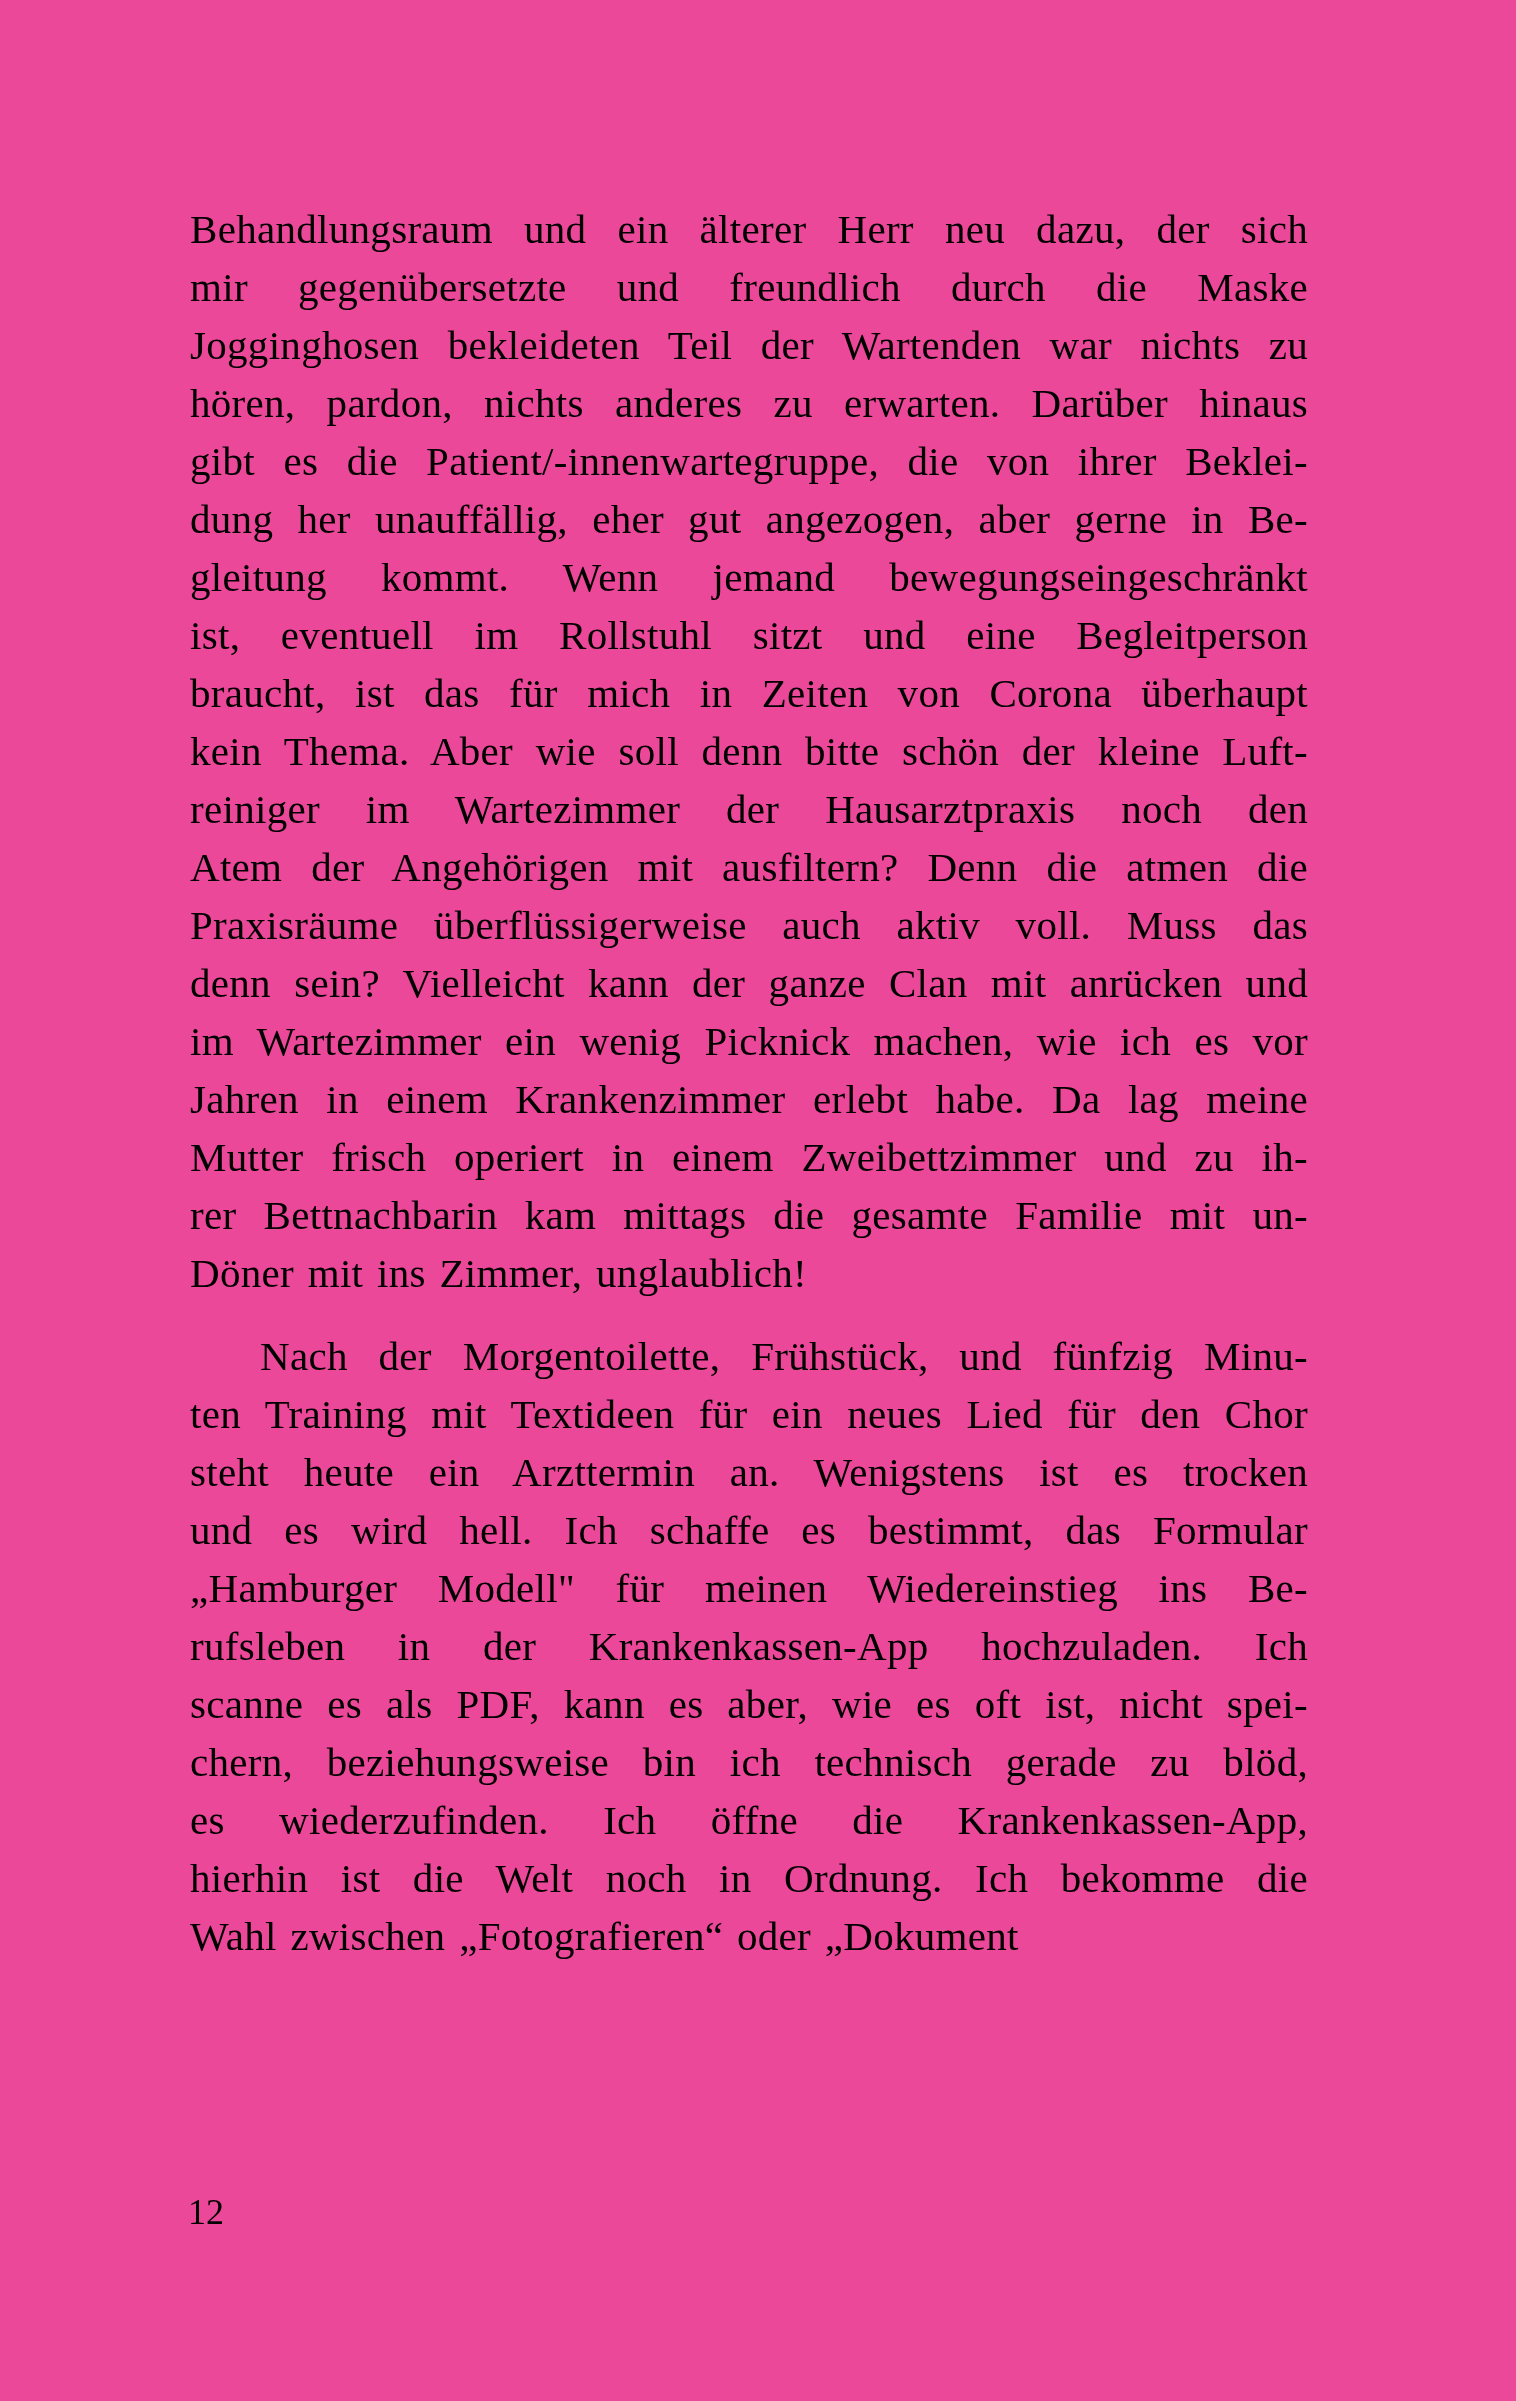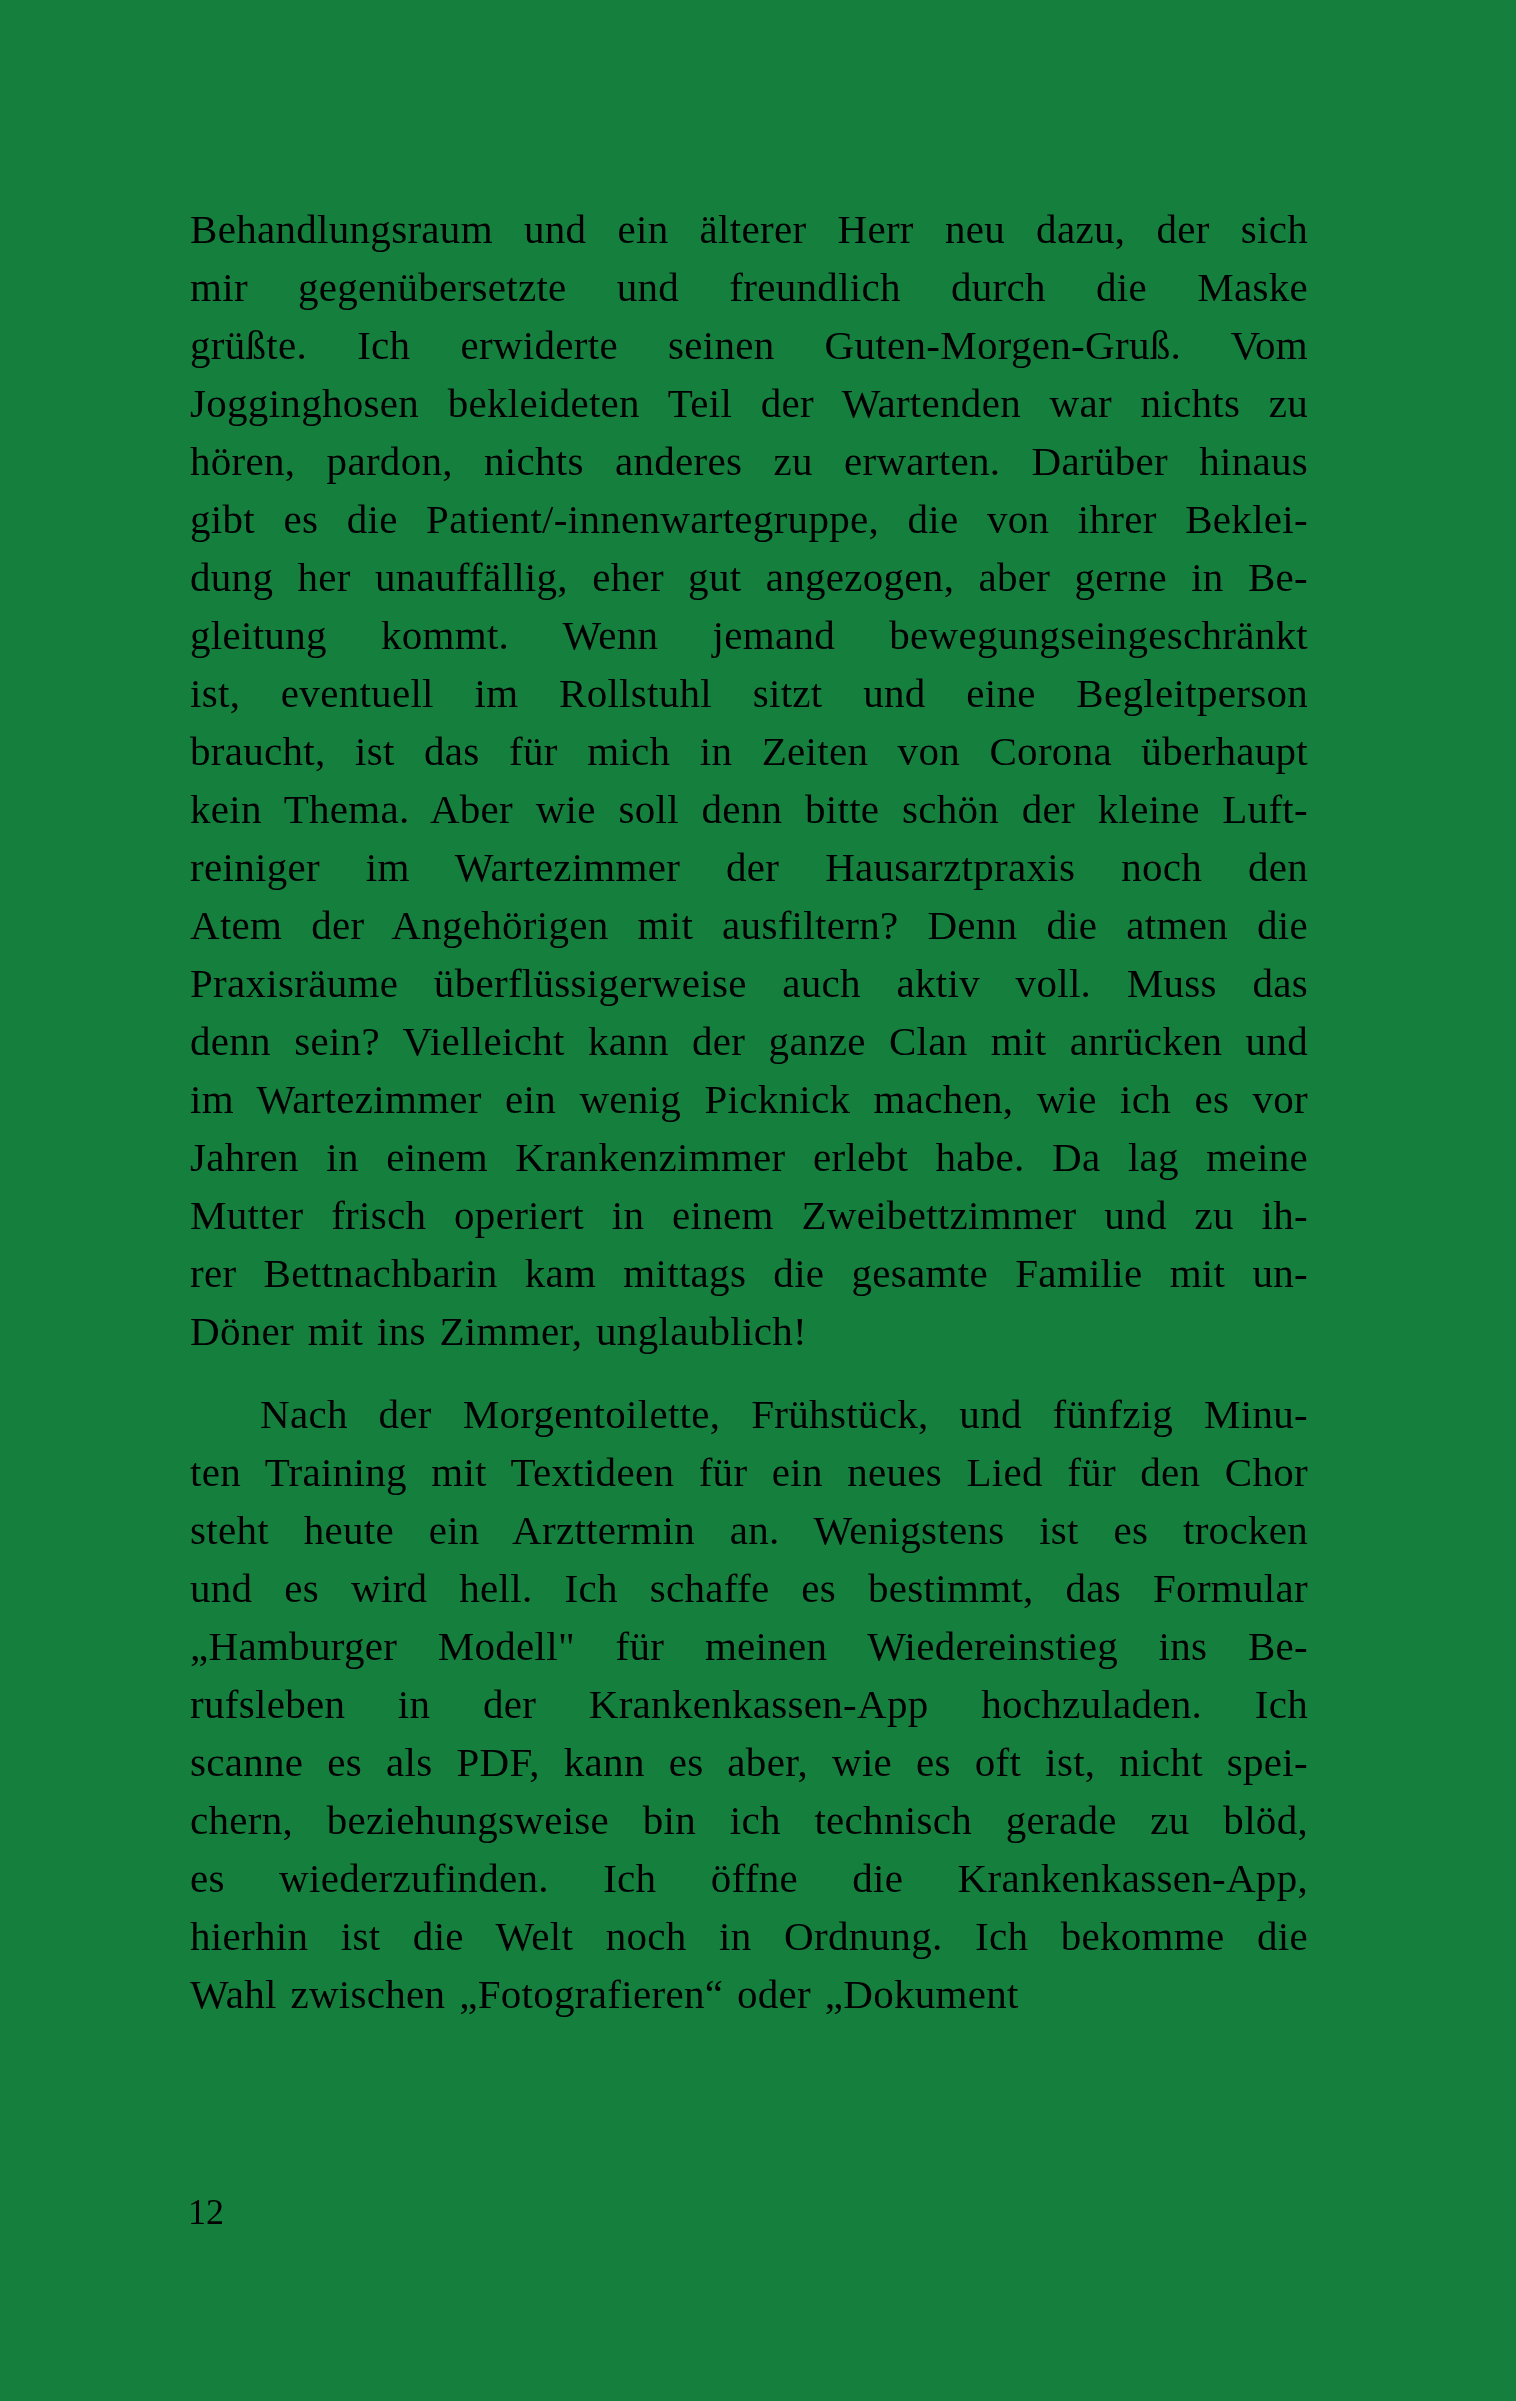--- a/index.html
+++ b/index.html
@@ -5,21 +5,21 @@
 <style>
   html, body {
     margin: 0;
     padding: 0;
     background: #ffffff;
   }
   .page {
     position: relative;
     width: 1517px;
     height: 2401px;
-    background: #15803d;
+    background: #ec4899;
     color: #000000;
     font-family: "Liberation Serif", "DejaVu Serif", serif;
     overflow: hidden;
   }
   .text-block {
     position: absolute;
     left: 190px;
     top: 200px;
     width: 1118px;
   }
@@ -59,21 +59,20 @@
 </style>
 </head>
 <body>
 
 <div class="page">
   <div class="text-block">
 
     <div class="para">
       <div class="line">Behandlungsraum und ein älterer Herr neu dazu, der sich</div>
       <div class="line">mir gegenübersetzte und freundlich durch die Maske</div>
-      <div class="line">grüßte. Ich erwiderte seinen Guten-Morgen-Gruß. Vom</div>
       <div class="line">Jogginghosen bekleideten Teil der Wartenden war nichts zu</div>
       <div class="line">hören, pardon, nichts anderes zu erwarten. Darüber hinaus</div>
       <div class="line">gibt es die Patient/-innenwartegruppe, die von ihrer Beklei-</div>
       <div class="line">dung her unauffällig, eher gut angezogen, aber gerne in Be-</div>
       <div class="line">gleitung kommt. Wenn jemand bewegungseingeschränkt</div>
       <div class="line">ist, eventuell im Rollstuhl sitzt und eine Begleitperson</div>
       <div class="line">braucht, ist das für mich in Zeiten von Corona überhaupt</div>
       <div class="line">kein Thema. Aber wie soll denn bitte schön der kleine Luft-</div>
       <div class="line">reiniger im Wartezimmer der Hausarztpraxis noch den</div>
       <div class="line">Atem der Angehörigen mit ausfiltern? Denn die atmen die</div>

